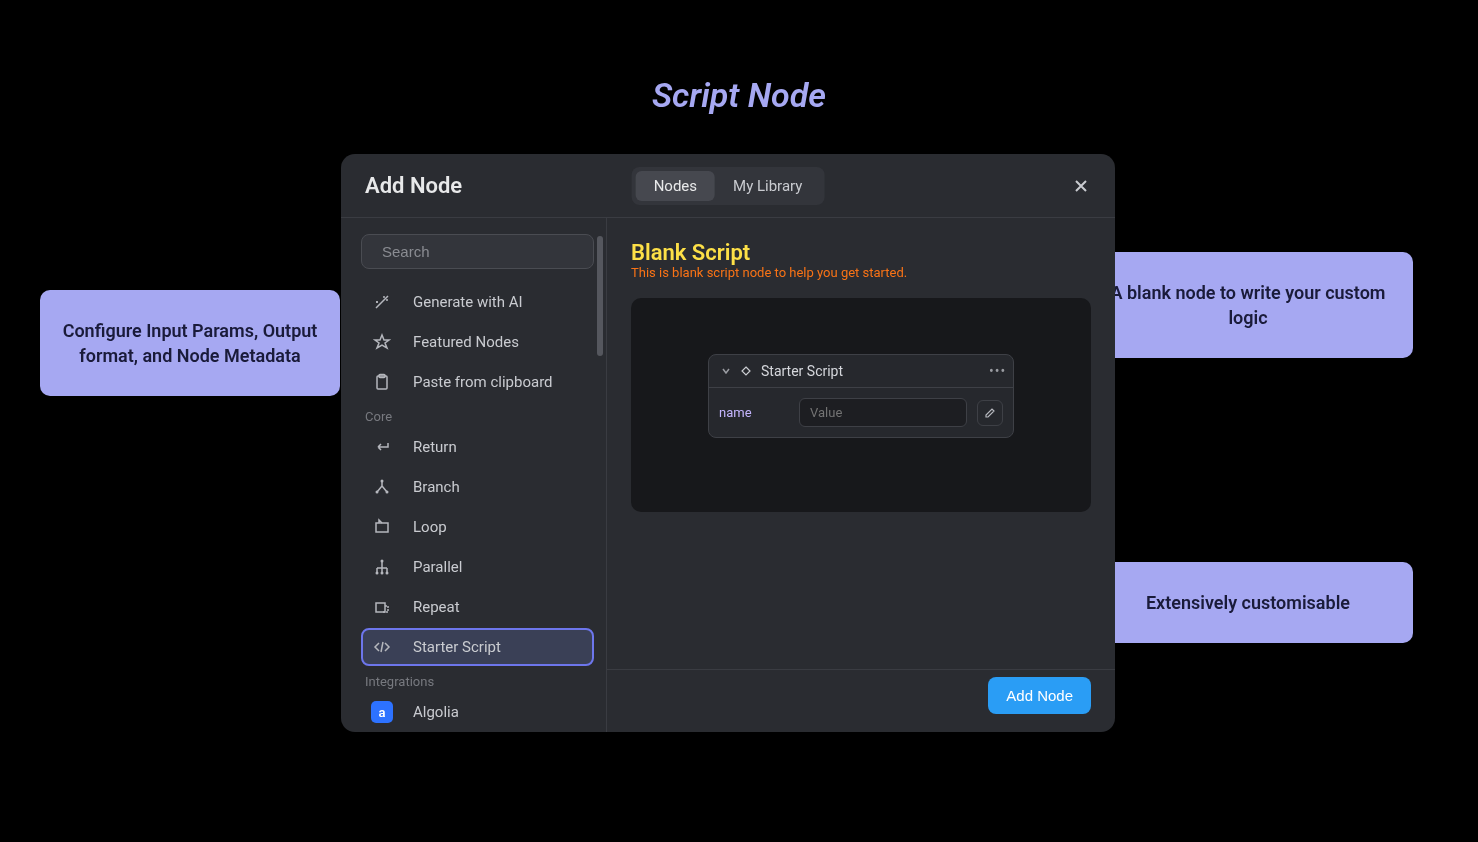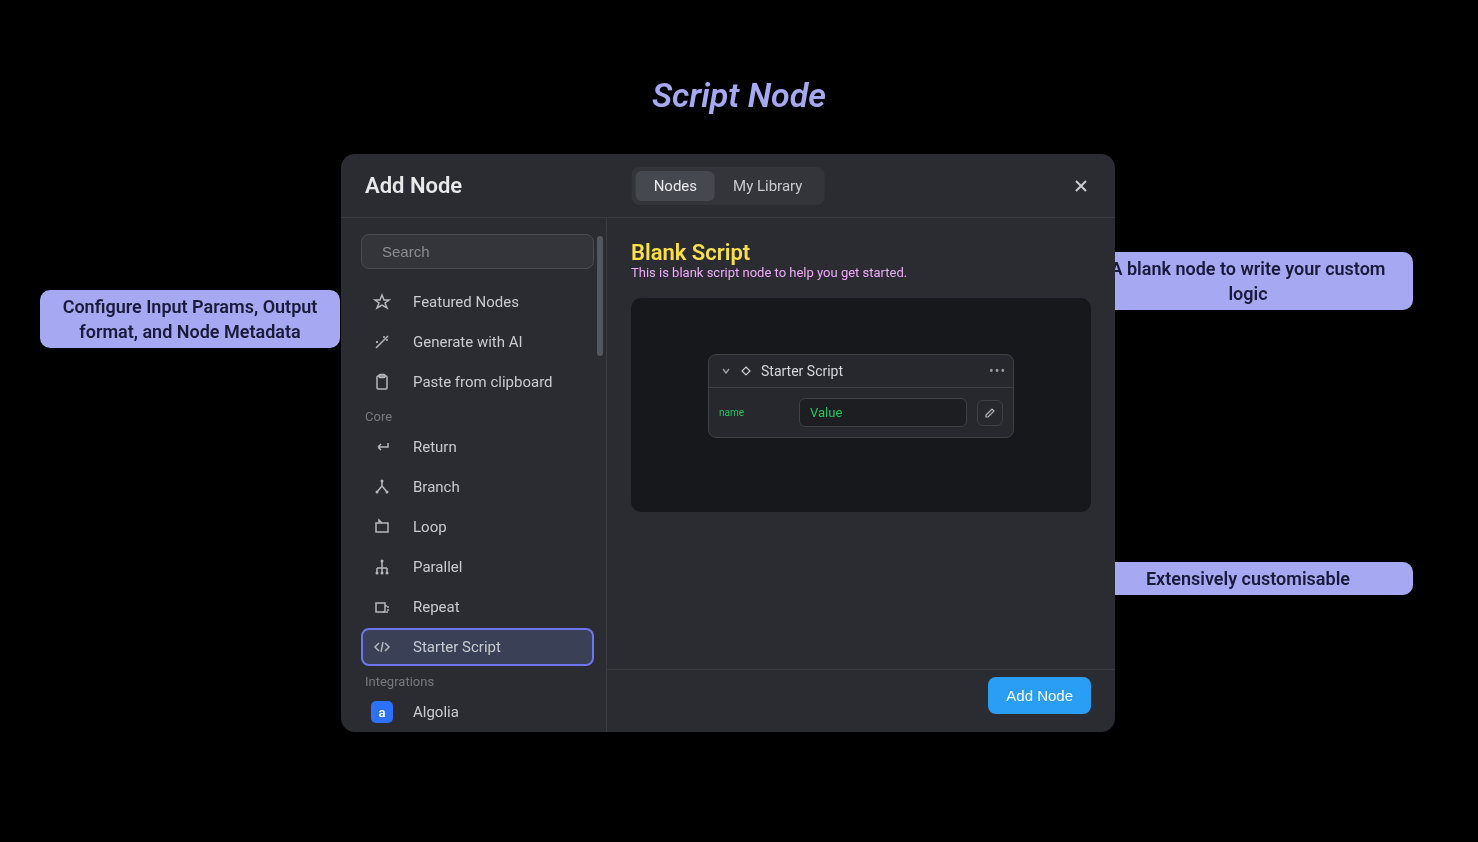--- a/index.html
+++ b/index.html
@@ -143,21 +143,21 @@
   border-radius: 5px;
   display: flex;
   align-items: center;
   justify-content: center;
   font-size: 13px;
   font-weight: 600;
 }
 .icon-badge.algolia { background: #2d72ff; color: #fff; }
 .main-panel { flex: 1; padding: 22px 24px; display: flex; flex-direction: column; position: relative; }
 .panel-title { font-size: 22px; font-weight: 600; color: #fde047; }
-.panel-sub { font-size: 13px; color: #f0abfc; margin-bottom: 18px; }
+.panel-sub { font-size: 13px; color: #f97316; margin-bottom: 18px; }
 .preview-box {
   background: #17181b;
   border-radius: 10px;
   height: 214px;
   display: flex;
   align-items: flex-start;
   justify-content: center;
   padding-top: 56px;
 }
 .node-card {
@@ -173,24 +173,24 @@
   padding: 8px 10px;
   border-bottom: 1px solid #3e4046;
 }
 .nc-dropdown {
   width: 14px; height: 14px; display:flex; align-items:center; justify-content:center; color:#9a9ca2;
 }
 .nc-dot { width:14px; height:14px; margin:0 8px 0 6px; display:flex; align-items:center; justify-content:center; color:#c9cbd0;}
 .nc-title { font-size: 14px; color: #d5d7dc; flex: 1; }
 .nc-menu { width:14px; color:#9a9ca2; font-size: 14px; letter-spacing: 1px; }
 .node-card-body { padding: 10px; display: flex; align-items: center; gap: 10px; }
-.nc-field-label { font-size: 10px; color: #22c55e; width: 70px; }
+.nc-field-label { font-size: 13px; color: #c4b5fd; width: 70px; }
 .nc-input {
   flex: 1; background: #1d1e22; border: 1px solid #3e4046; border-radius: 6px;
-  padding: 6px 10px; font-size: 13px; color: #22c55e;
+  padding: 6px 10px; font-size: 13px; color: #737373;
 }
 .nc-edit {
   width: 26px; height: 26px; border: 1px solid #3e4046; border-radius: 6px;
   display: flex; align-items: center; justify-content: center; color: #b5b7bd;
 }
 .add-node-btn {
   position: absolute;
   bottom: 18px;
   right: 24px;
   background: #2a9df5;
@@ -208,21 +208,21 @@
   left: 0; right: 0;
   height: 1px;
   background: #3a3c42;
 }
 .callout {
   position: absolute;
   background: #a6a8f2;
   color: #1a1b3a;
   font-size: 18px;
   font-weight: 600;
-  padding: 4px 20px;
+  padding: 28px 20px;
   border-radius: 10px;
   text-align: center;
   line-height: 1.4;
 }
 .callout.left { top: 290px; left: 40px; width: 300px; }
 .callout.right1 { top: 252px; left: 1083px; width: 330px; }
 .callout.right2 { top: 562px; left: 1083px; width: 330px; }
 svg { display: block; }
 </style>
 </head>
@@ -254,32 +254,32 @@
         <svg width="16" height="16" viewBox="0 0 16 16">
             <circle cx="7" cy="7" r="5" stroke="#c9cbd0" stroke-width="2" fill="none"></circle>
             <path d="M11 11 L15 15" stroke="#c9cbd0" stroke-width="2"></path>
           </svg>
         <input type="text" placeholder="Search" style="">
       </div>
 
       <div class="nav-item">
         <span class="nav-icon">
           <svg width="18" height="18" viewBox="0 0 18 18">
+              <path d="M3 15 L13 5 M13 5 L15 3 M11 3 L11 5 M15 7 L13 7 M4 8 L4 10 M3 9 L5 9" stroke="currentColor" stroke-width="1.5" fill="none"></path>
+            </svg>
+        </span>
+        <span>Generate with AI</span>
+      </div>
+      <div class="nav-item">
+        <span class="nav-icon">
+          <svg width="18" height="18" viewBox="0 0 18 18">
               <path d="M9 2 L11 7 L16 7 L12 10 L14 15 L9 12 L4 15 L6 10 L2 7 L7 7 Z" stroke="currentColor" stroke-width="1.5" fill="none"></path>
             </svg>
         </span>
         <span>Featured Nodes</span>
-      </div>
-      <div class="nav-item">
-        <span class="nav-icon">
-          <svg width="18" height="18" viewBox="0 0 18 18">
-              <path d="M3 15 L13 5 M13 5 L15 3 M11 3 L11 5 M15 7 L13 7 M4 8 L4 10 M3 9 L5 9" stroke="currentColor" stroke-width="1.5" fill="none"></path>
-            </svg>
-        </span>
-        <span>Generate with AI</span>
       </div>
       <div class="nav-item">
         <span class="nav-icon">
           <svg width="18" height="18" viewBox="0 0 18 18">
               <rect x="4" y="3" width="10" height="13" rx="1" stroke="currentColor" stroke-width="1.5" fill="none"></rect>
               <rect x="6" y="1.5" width="6" height="3" rx="1" stroke="currentColor" stroke-width="1.5" fill="none"></rect>
             </svg>
         </span>
         <span>Paste from clipboard</span>
       </div>

